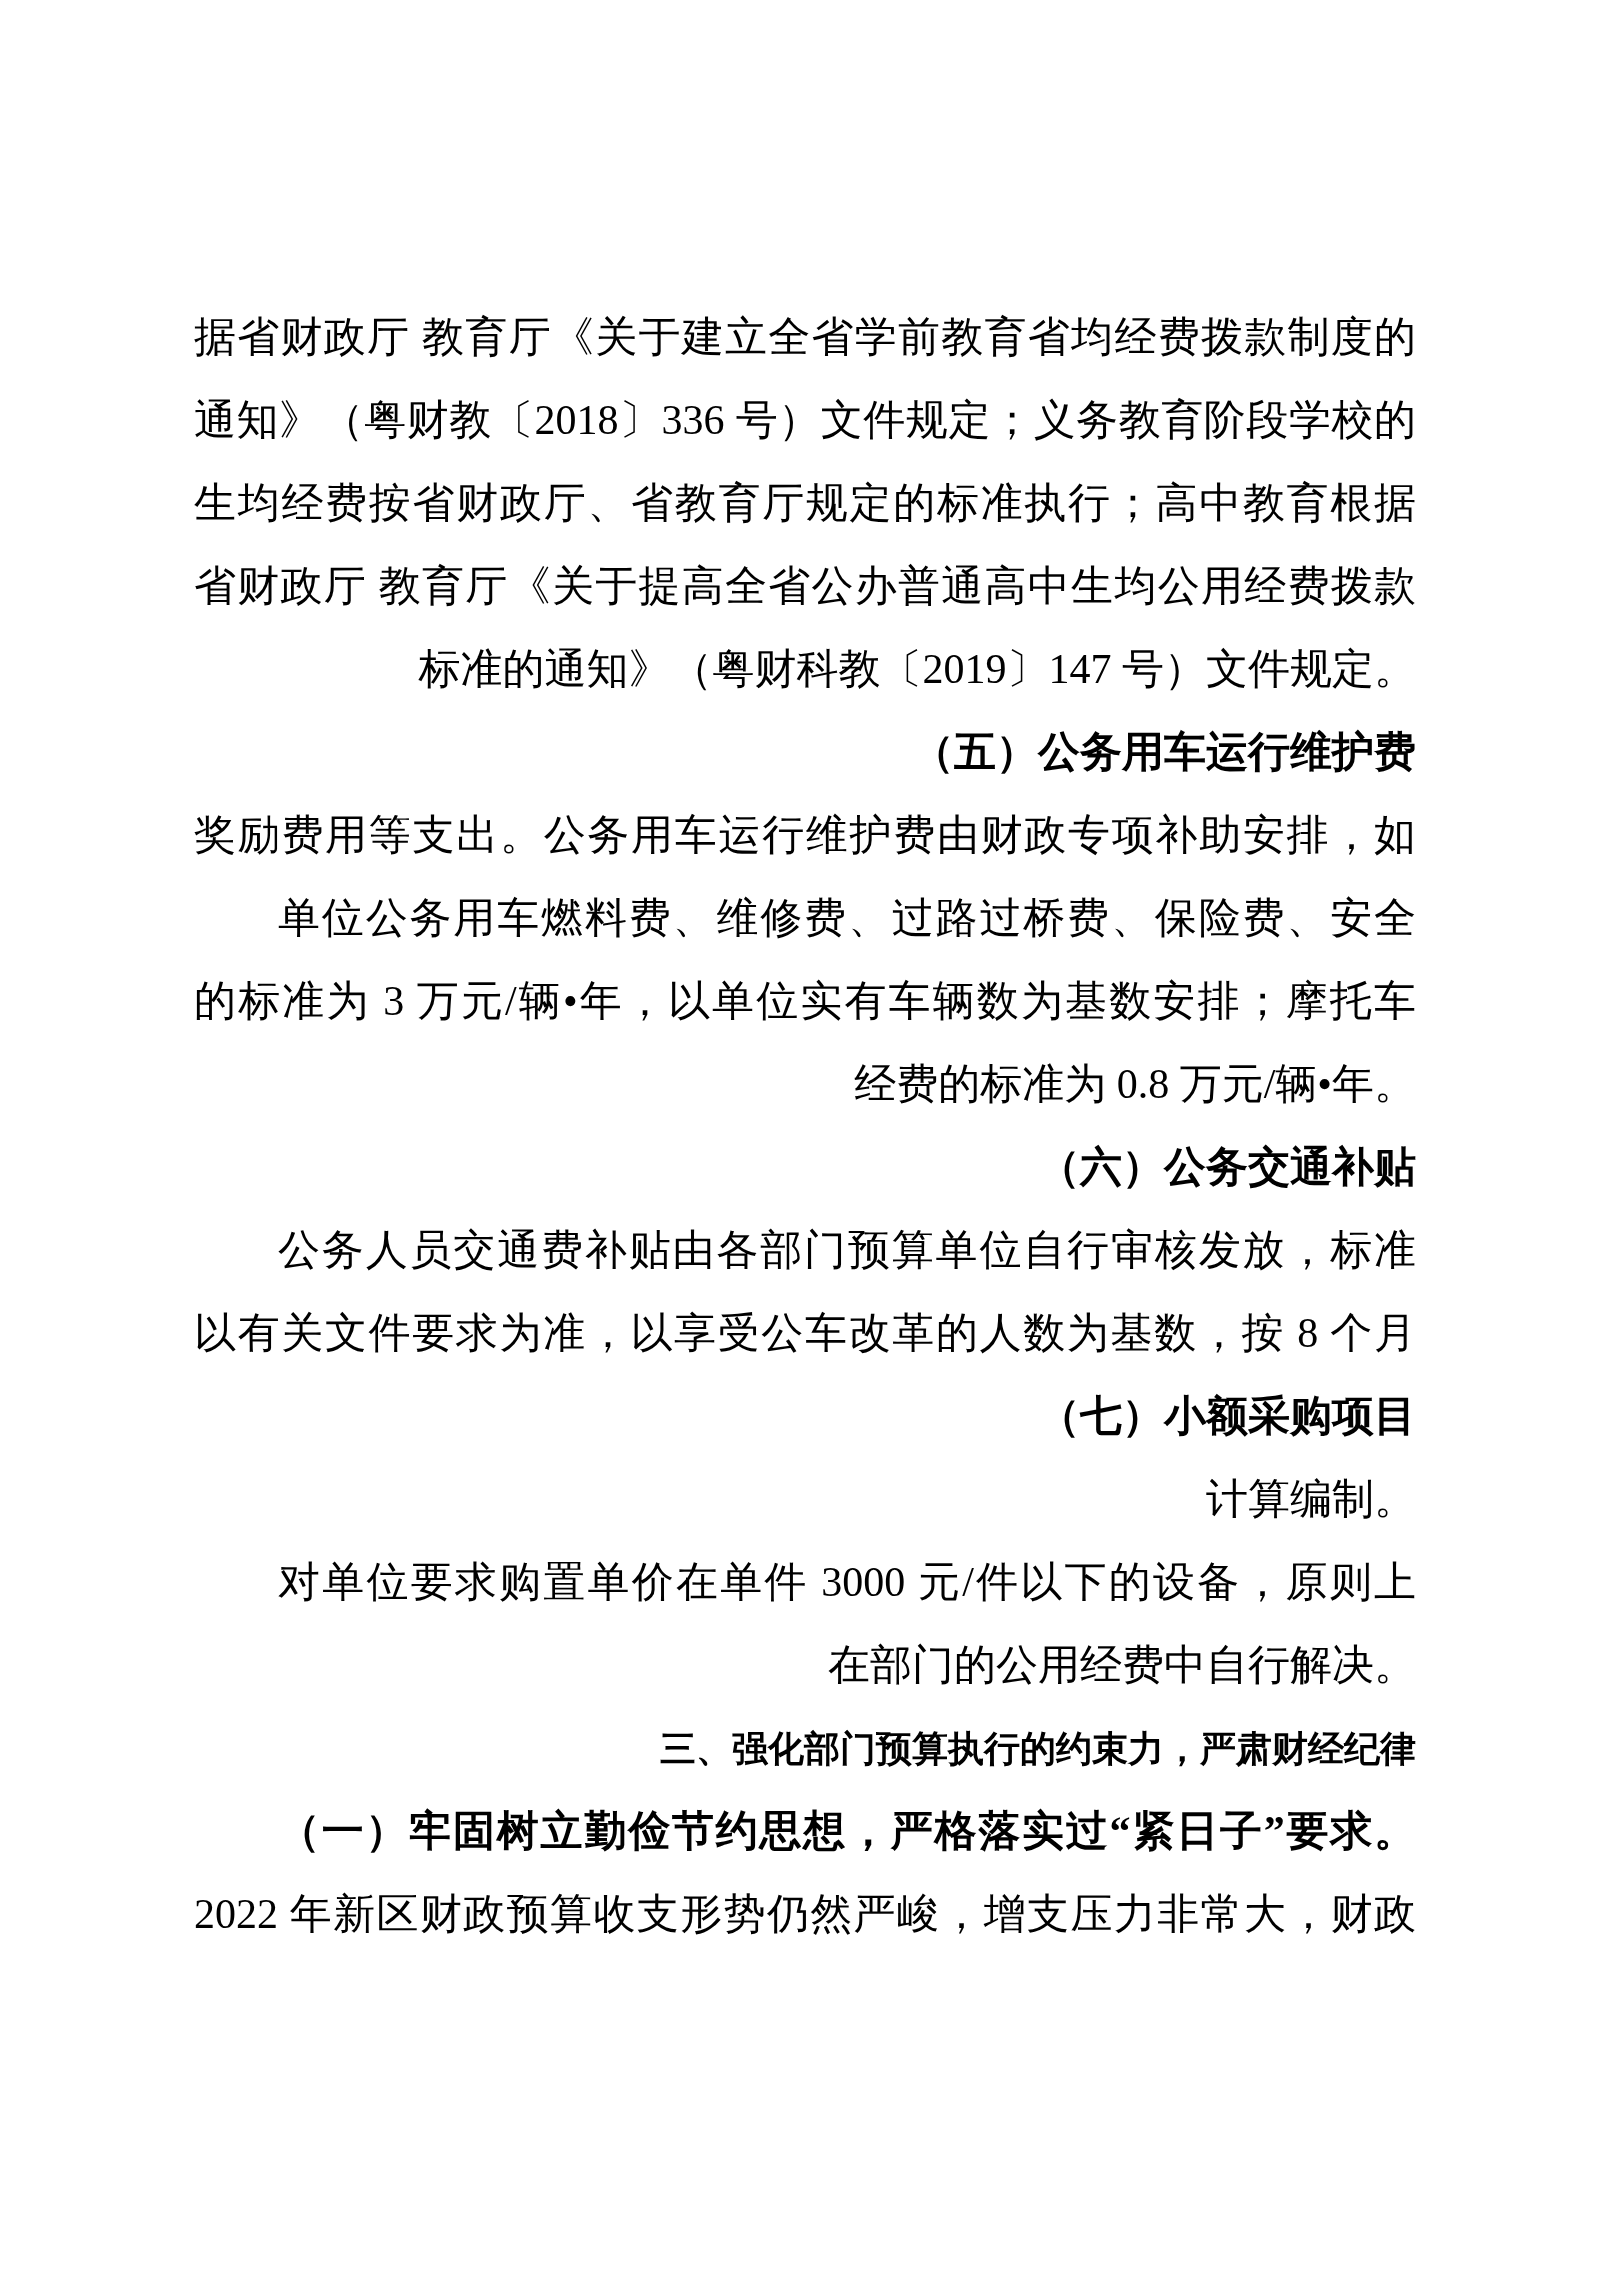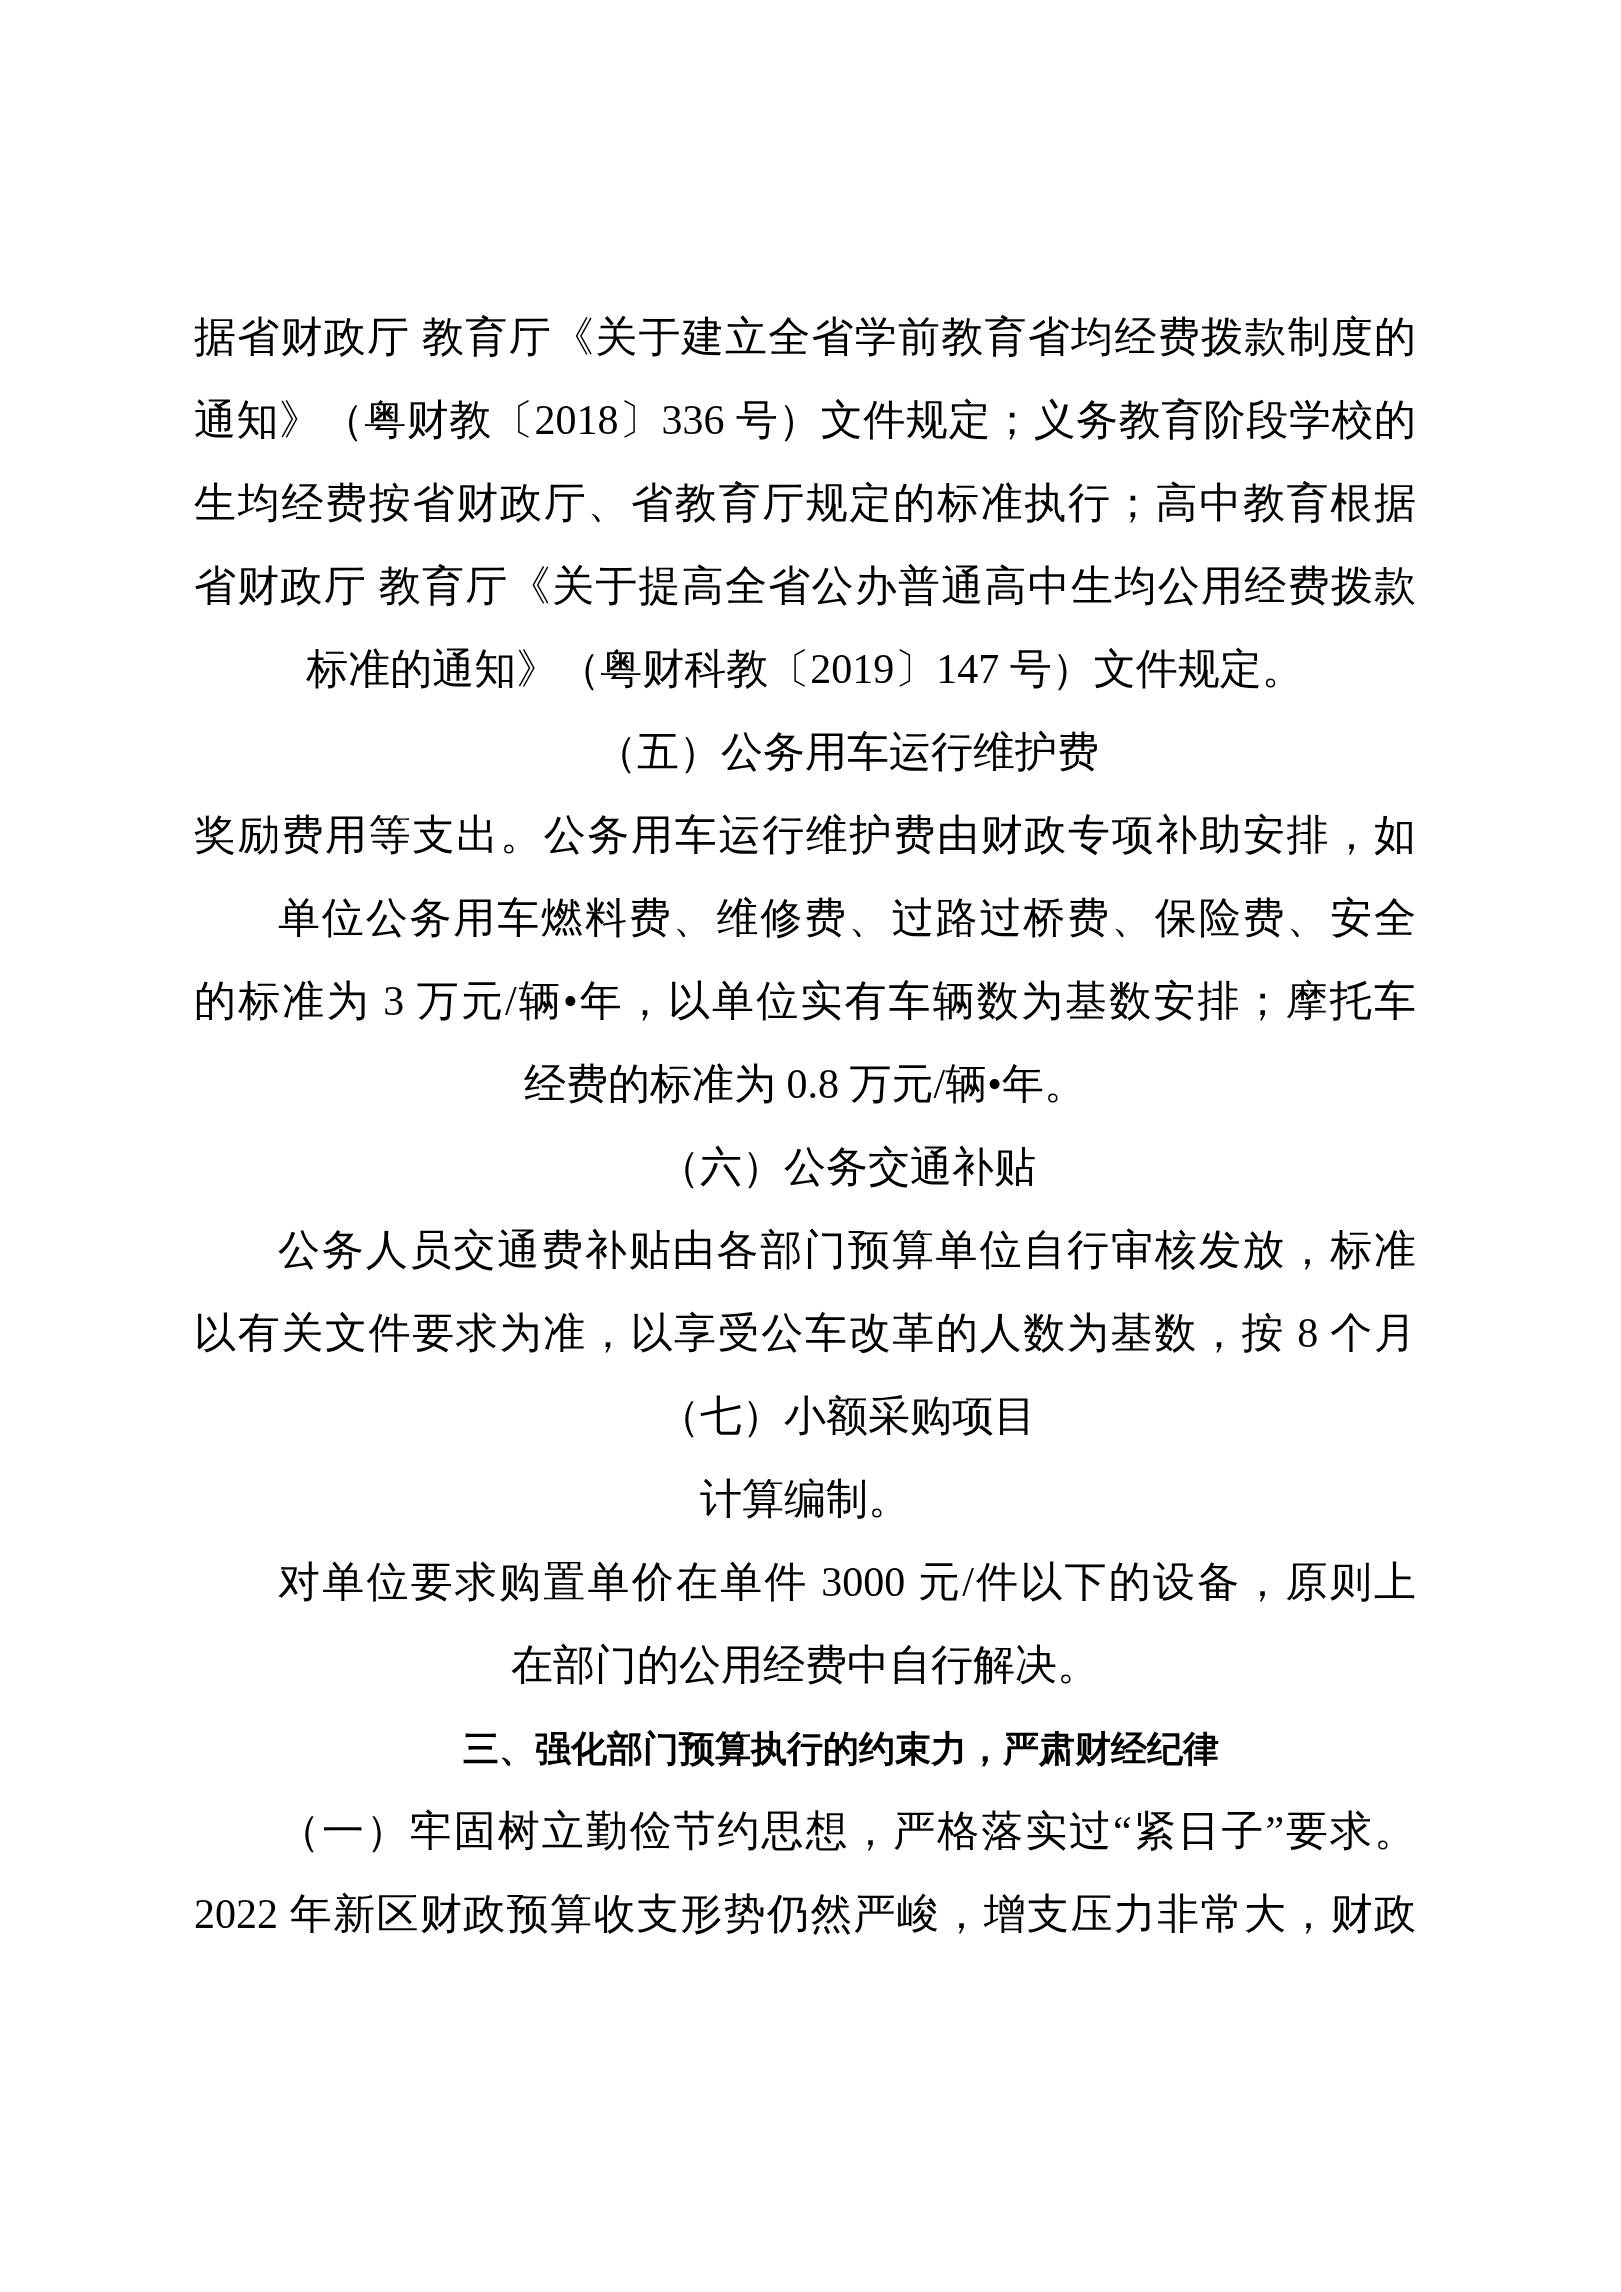--- a/index.html
+++ b/index.html
@@ -20,36 +20,36 @@
     left: 194px;
     top: 296px;
     width: 1222px;
   }
   .ln {
     font-family: "Liberation Serif", "DejaVu Serif", serif;
     font-size: 42px;
     line-height: 83px;
     color: #000000;
     white-space: normal;
-    text-align: center;
+    text-align: right;
   }
   
   .j {
     text-align: justify;
     text-align-last: justify;
     text-justify: inter-ideograph;
   }
   
   .ind {
     text-indent: 2em;
   }
   
   .kai {
     font-family: "Liberation Serif", "DejaVu Serif", serif;
-    font-weight: 400;
+    font-weight: 700;
   }
   
   .hei {
     font-family: "Liberation Sans", "DejaVu Sans", sans-serif;
     font-weight: 700;
     font-size: 36px;
   }
 </style>
 </head>
 <body>

